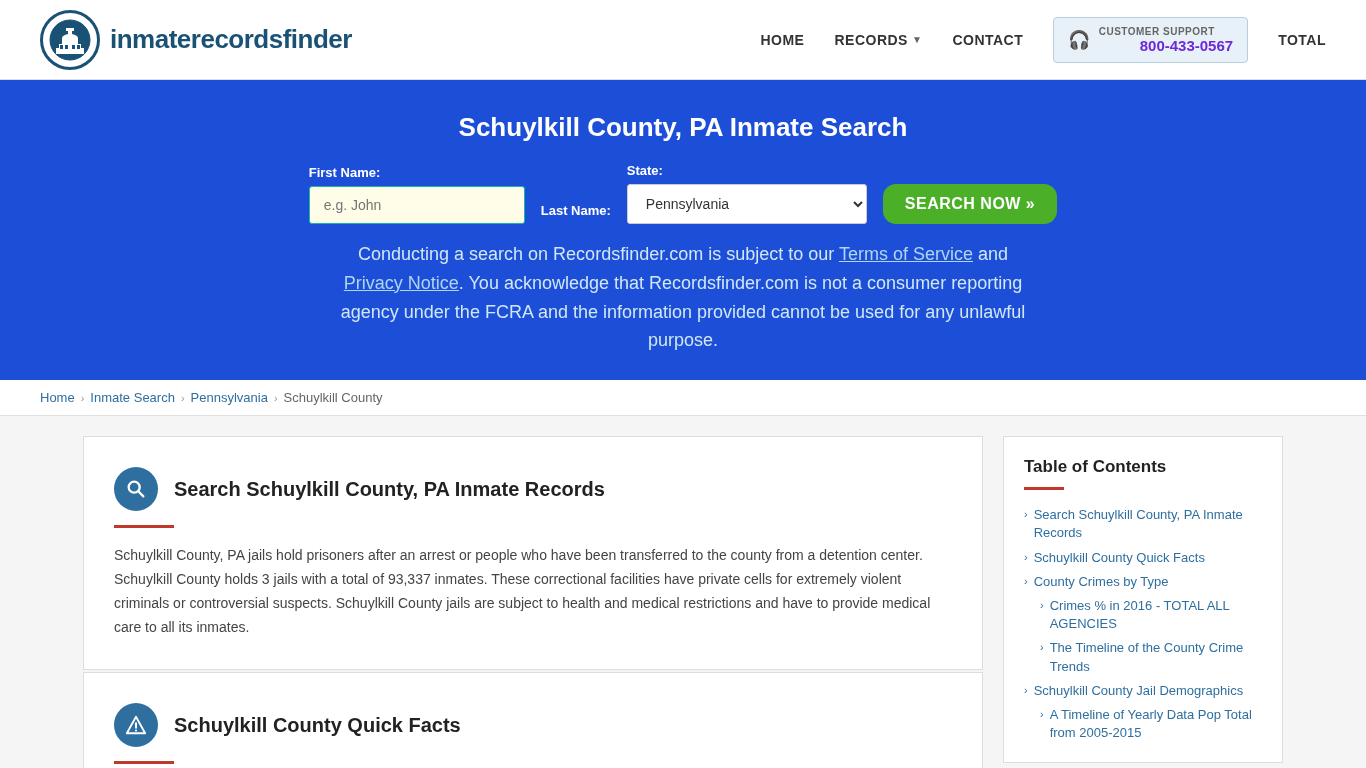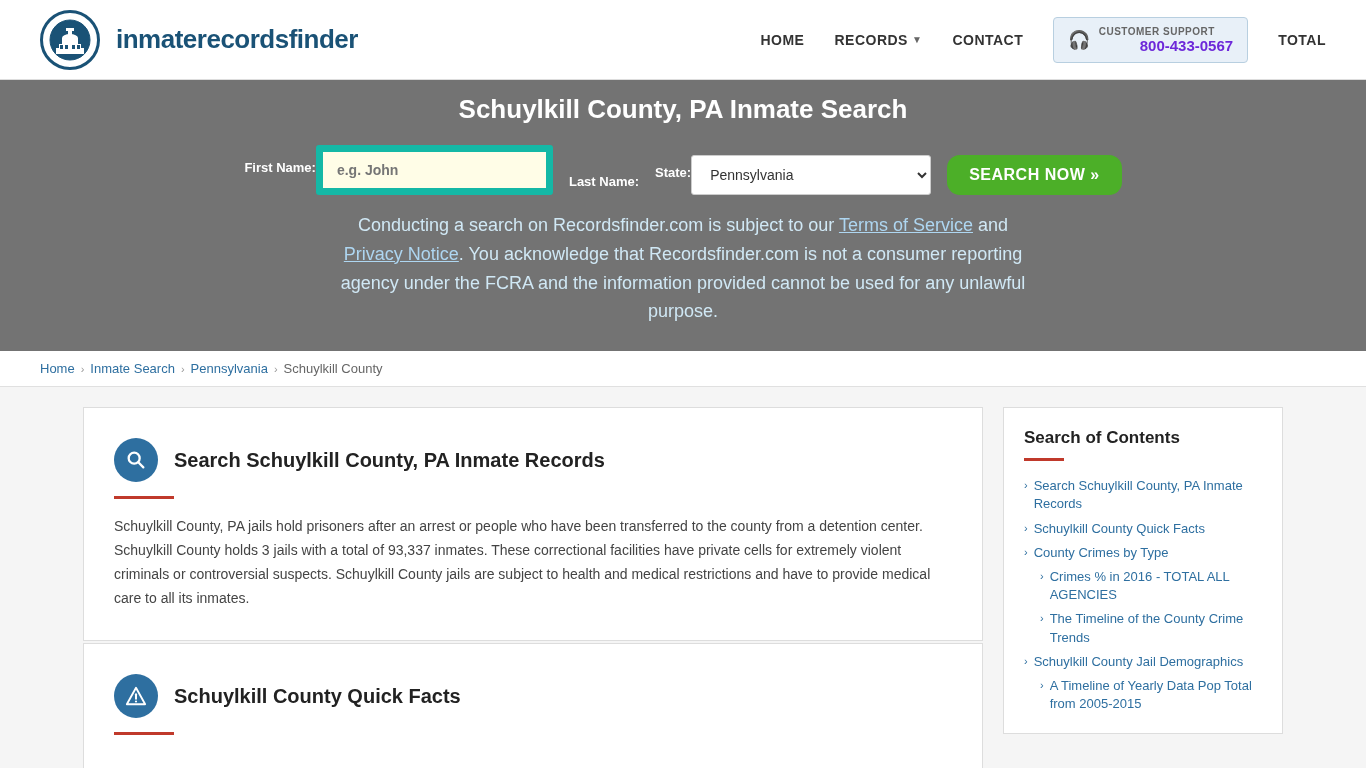--- a/index.html
+++ b/index.html
@@ -11,21 +11,21 @@
       border-bottom: 1px solid #ddd;
       padding: 10px 40px;
       display: flex;
       align-items: center;
       justify-content: space-between;
       height: 80px;
     }
     .logo-area {
       display: flex;
       align-items: center;
-      gap: 16px;
+      gap: 10px;
     }
     .logo-circle {
       width: 60px;
       height: 60px;
       border-radius: 50%;
       border: 3px solid #1a5276;
       background: #fff;
       display: flex;
       align-items: center;
       justify-content: center;
@@ -99,59 +99,57 @@
     .login-btn {
       font-size: 14px;
       font-weight: 700;
       color: #333;
       cursor: pointer;
       letter-spacing: 0.5px;
     }
 
     
     .hero {
-      background: #737373;
-      padding: 14px 40px 25px;
+      background: #1d4ed8;
+      padding: 32px 40px 25px;
       text-align: center;
     }
     .hero-title {
       color: #fff;
       font-size: 26px;
       font-weight: 700;
       margin-bottom: 20px;
     }
     .search-form {
       display: flex;
       align-items: flex-end;
       justify-content: center;
       gap: 16px;
       margin-bottom: 16px;
     }
     .form-group {
       display: flex;
-      flex-direction: row;
+      flex-direction: column;
       text-align: left;
-      align-items: center;
     }
     .form-label {
       color: #fff;
       font-size: 13px;
       font-weight: 600;
       margin-bottom: 6px;
     }
     .form-input {
       padding: 10px 14px;
       font-size: 14px;
-      border: 7px solid #14b8a6;
+      border: 1px solid #14b8a6;
       border-radius: 3px;
       background: #fffde7;
       color: #999;
-      width: 237px;
+      width: 216px;
       outline: none;
-      font-weight: bold;
     }
     .form-select {
       padding: 10px 14px;
       font-size: 14px;
       border: 1px solid #ccc;
       border-radius: 3px;
       background: #fff;
       color: #333;
       width: 240px;
       outline: none;
@@ -422,21 +420,21 @@
         </div>
         <h2 class="section-title">Schuylkill County Quick Facts</h2>
       </div>
       <div class="section-underline"></div>
     </div>
 
   </div>
 
   <aside class="sidebar">
     <div class="toc-box">
-      <h3 class="toc-title">Search of Contents</h3>
+      <h3 class="toc-title">Table of Contents</h3>
       <div class="toc-underline"></div>
       <ul class="toc-list">
 
         <li class="toc-item">
           <span class="chevron-right">›</span>
           <a class="toc-link">Search Schuylkill County, PA Inmate Records</a>
         </li>
 
         <li class="toc-item">
           <span class="chevron-right">›</span>

